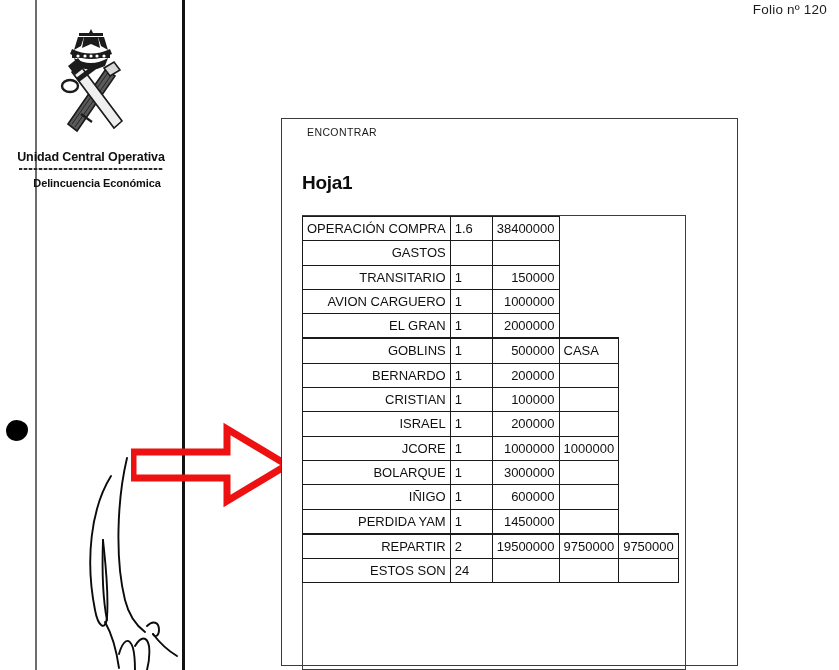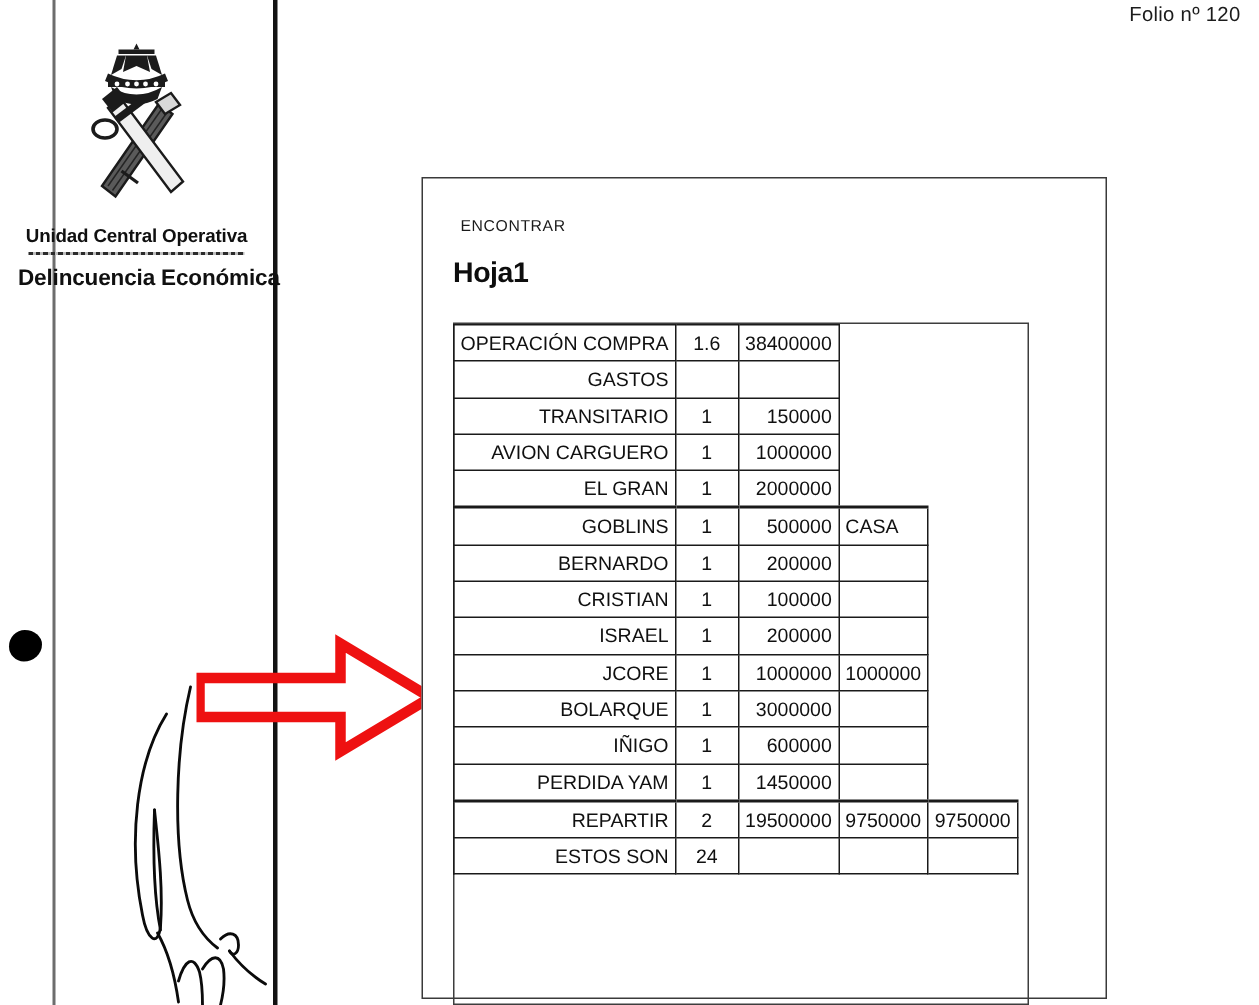--- a/index.html
+++ b/index.html
@@ -68,21 +68,21 @@
     white-space: nowrap;
   }
   .lh-sep {
     margin: 4px auto 7px auto;
     width: 144px;
     height: 2px;
     background: repeating-linear-gradient(90deg,
         #2b2b2b 0px, #2b2b2b 3px, #bdbdbd 3px, #bdbdbd 5px);
   }
   .lh-line2 {
-    font-size: 15px;
+    font-size: 11px;
     font-weight: bold;
     color: #101010;
     letter-spacing: -0.1px;
     white-space: nowrap;
     padding-left: 12px;
   }
 
   
   .blot {
     position: absolute;
@@ -118,21 +118,21 @@
     left: 281px;
     top: 118px;
     width: 457px;
     height: 548px;
     border: 1.5px solid #3a3a3a;
     background: #ffffff;
   }
   .doc-encontrar {
     position: absolute;
     left: 25px;
-    top: 26px;
+    top: 7px;
     font-size: 10.5px;
     color: #1a1a1a;
     letter-spacing: .4px;
   }
   .doc-title {
     position: absolute;
     left: 20px;
     top: 53px;
     font-size: 19px;
     font-weight: bold;
@@ -152,21 +152,21 @@
     border: 1.4px solid #1a1a1a;
     height: 23.3px;
     padding: 0 4px;
     font-size: 13px;
     color: #101010;
     line-height: 23.3px;
     white-space: nowrap;
     overflow: hidden;
   }
   .sheet td.c-label { width: 137px; text-align: right; }
-  .sheet td.c-qty   { width: 42px;  text-align: center; }
+  .sheet td.c-qty   { width: 42px;  text-align: left; }
   .sheet td.c-val   { width: 65px;  text-align: right; }
   .sheet td.c-ex1   { width: 58px;  text-align: left; }
   .sheet td.c-ex2   { width: 58px;  text-align: left; }
   .sheet td.c-ex1.num, .sheet td.c-ex2.num { text-align: right; }
   .sheet td.blank-nb { border: none; }
   .sheet tr.thick-top td { border-top-width: 2.6px; }
 
   
   .sheet-outer {
     position: absolute;

